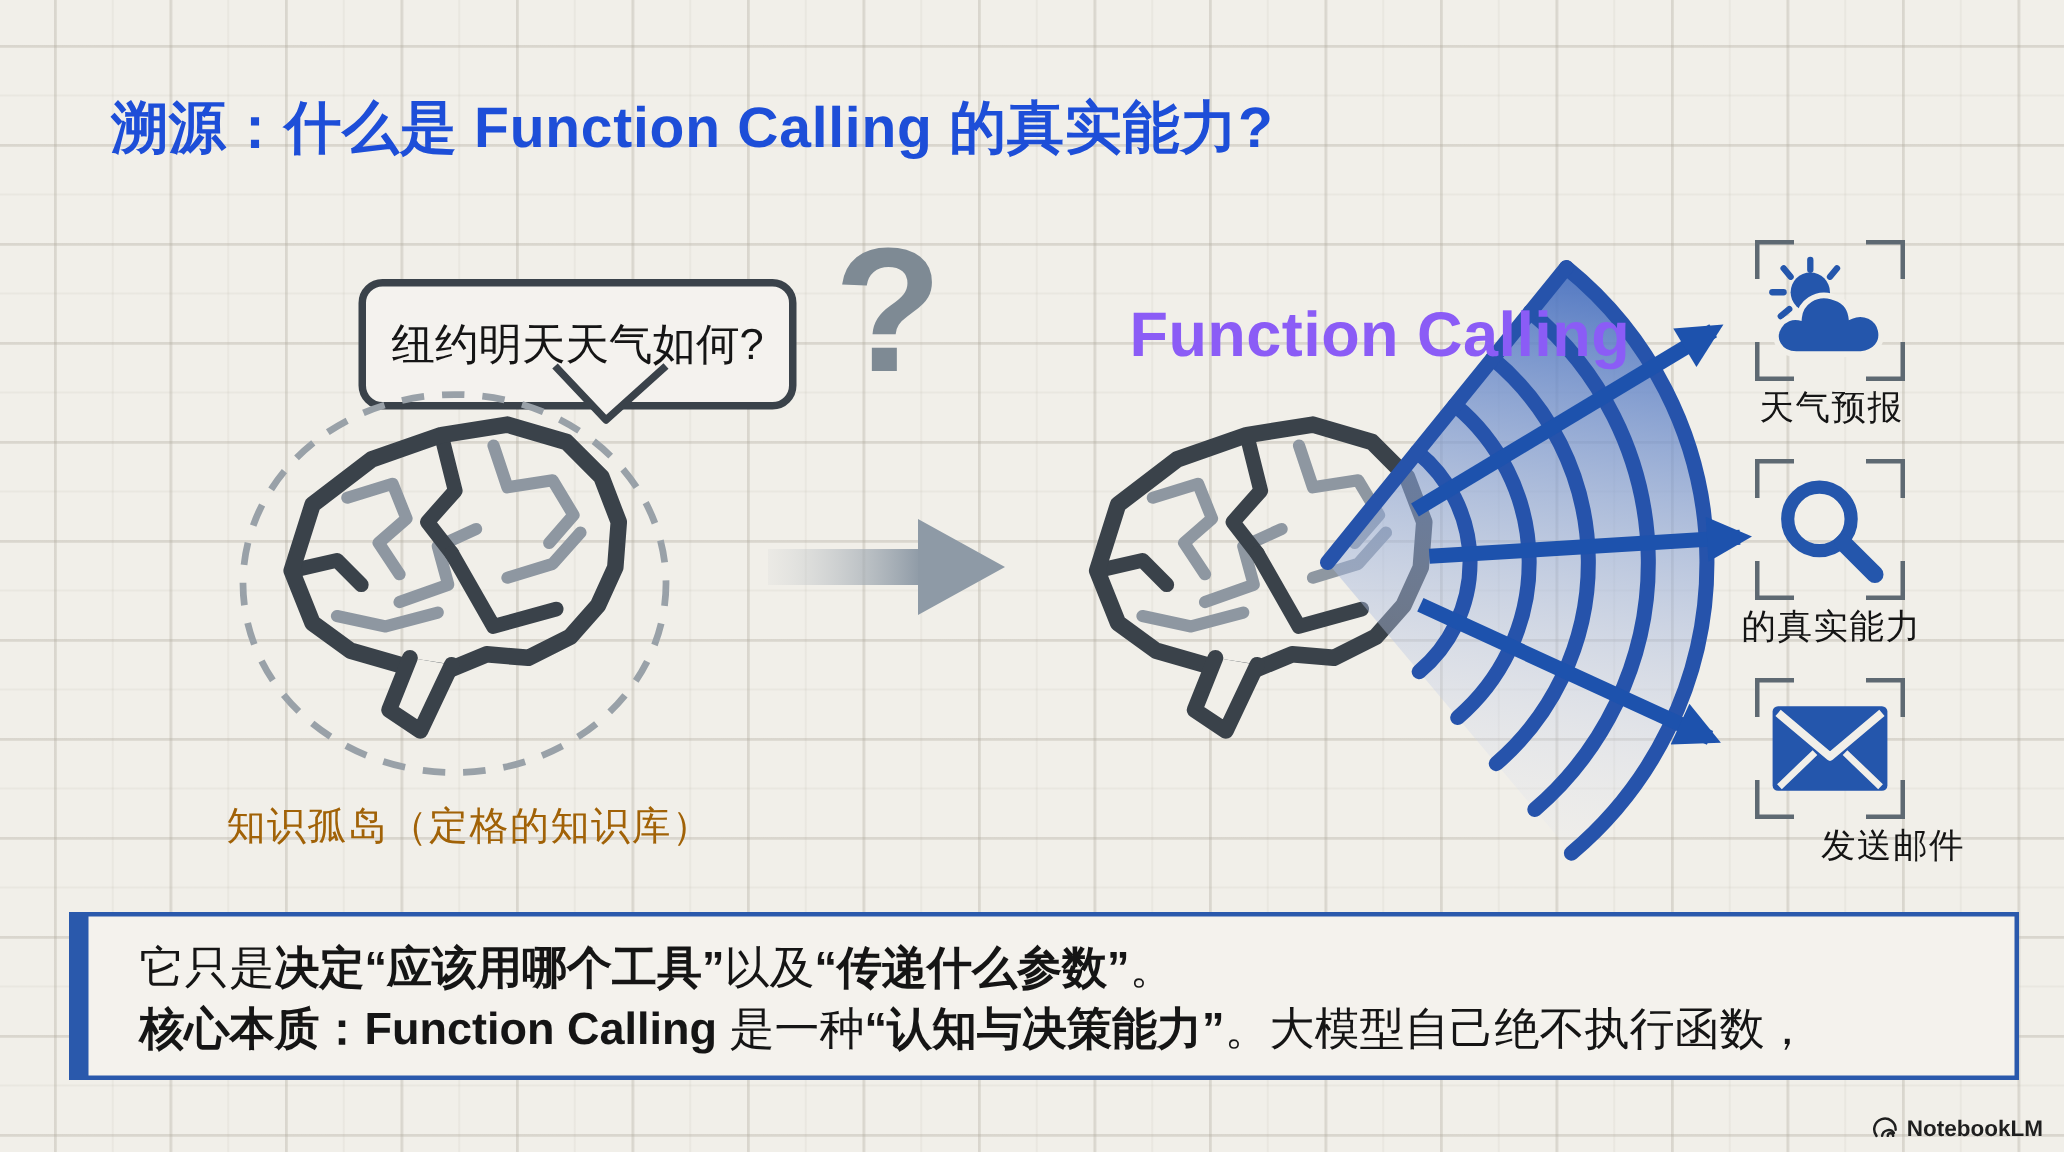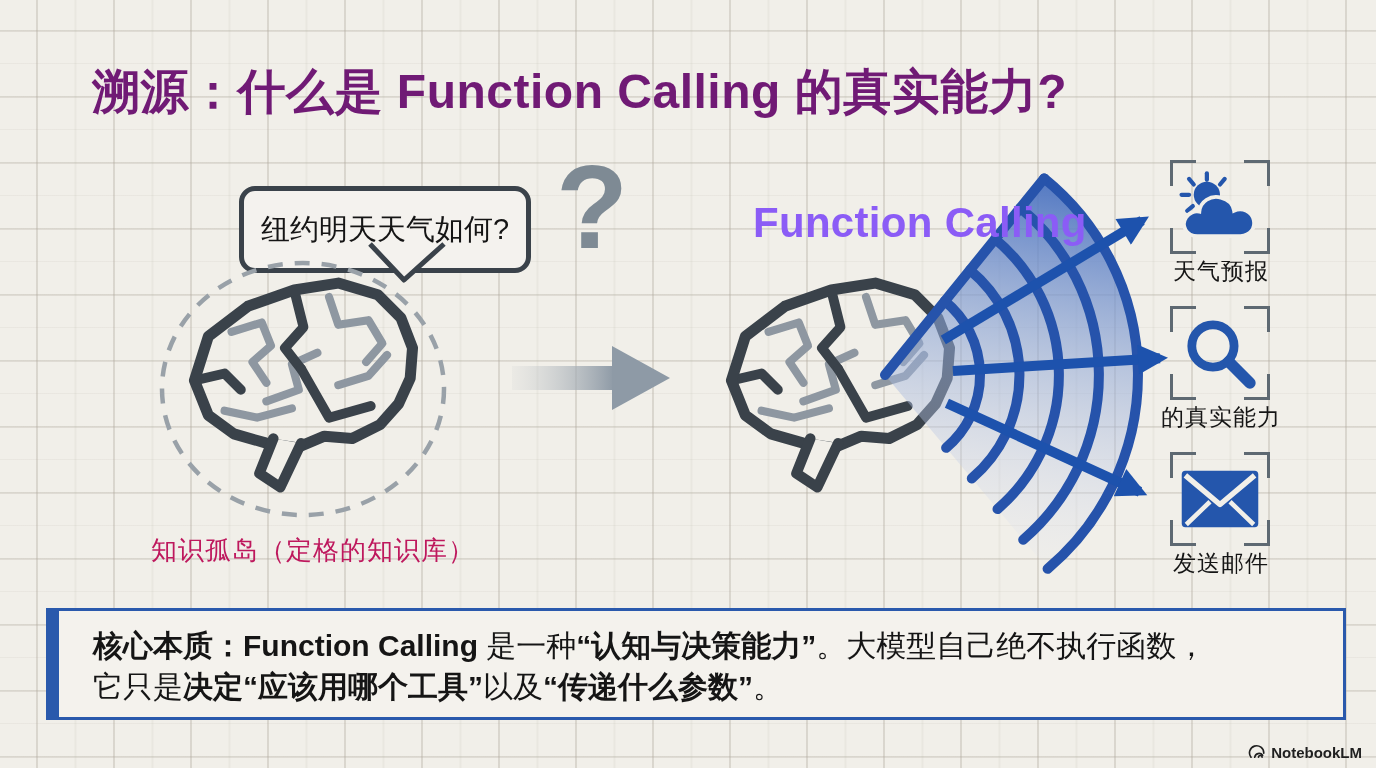--- a/index.html
+++ b/index.html
@@ -14,36 +14,36 @@
     background-image:
       linear-gradient(to right, rgba(176,170,158,0.28) 2px, transparent 2px),
       linear-gradient(to bottom, rgba(176,170,158,0.28) 2px, transparent 2px),
       linear-gradient(to right, rgba(182,176,164,0.13) 1.5px, transparent 1.5px),
       linear-gradient(to bottom, rgba(182,176,164,0.13) 1.5px, transparent 1.5px);
     background-size:77px 66px,77px 66px,38.5px 33px,38.5px 33px;
     background-position:36px 30px;
   }
   .abs{position:absolute;}
   .title{
-    left:92px;top:60px;width:1200px;
-    font-size:48px;font-weight:800;letter-spacing:.5px;color:#701a75;
+    left:74px;top:60px;width:1200px;
+    font-size:38px;font-weight:800;letter-spacing:.5px;color:#1d4ed8;
   }
   
   .bubble{
     left:239px;top:162px;width:282px;height:77px;
     background:#f4f2ee;border:5px solid #3a424a;border-radius:16px;
     display:flex;align-items:center;justify-content:center;
     font-size:29px;font-weight:500;margin-top:24px;
   }
   .bubble-tail{left:352px;top:240px;}
   .qmark{
     left:556px;top:148px;font-size:118px;font-weight:800;color:#7e8a94;line-height:1;
   }
   .caption-left{
-    left:151px;top:533px;font-size:26px;font-weight:500;color:#be185d;letter-spacing:1px;
+    left:151px;top:533px;font-size:26px;font-weight:500;color:#a16207;letter-spacing:1px;
   }
   .fc-label{
     left:753px;top:199px;font-size:42px;font-weight:700;color:#8b5cf6;letter-spacing:.3px;z-index:6;
   }
   .brain-svg{width:290px;height:244px;}
   .brain-left{left:155px;top:262px;z-index:2;}
   .brain-right{left:692px;top:262px;z-index:2;}
   .dashed-circle{left:157px;top:258px;z-index:1;}
   .mid-arrow{left:512px;top:336px;z-index:1;}
   .fan{left:690px;top:135px;z-index:4;overflow:visible;}
@@ -55,21 +55,21 @@
   .c-bl{left:0;bottom:0;border-left-width:3.5px;border-bottom-width:3.5px;}
   .c-br{right:0;bottom:0;border-right-width:3.5px;border-bottom-width:3.5px;}
   .frame-weather{left:1170px;top:160px;}
   .frame-search{left:1170px;top:306px;}
   .frame-mail{left:1170px;top:452px;}
   .tool-label{
     width:160px;text-align:center;font-size:23px;font-weight:500;color:#151515;letter-spacing:1px;
   }
   .tl-weather{left:1141px;top:256px;}
   .tl-search{left:1141px;top:402px;}
-  .tl-mail{left:1141px;top:548px;}
+  .tl-mail{left:1182px;top:548px;}
   
   .callout{
     left:46px;top:608px;width:1240px;height:78px;
     background:#f4f2ed;
     border:3px solid #2a59ac;border-left:13px solid #2a59ac;
     padding:14px 10px 14px 34px;
     font-size:30px;line-height:41px;z-index:5;
   }
   .callout .line{display:block;white-space:nowrap;}
   .seg-b{font-weight:800;}
@@ -219,22 +219,22 @@
   <span class="corner c-br"></span>
   <svg width="82" height="62" viewBox="0 0 90 68">
     <rect x="3" y="3" width="84" height="62" rx="4" fill="#2456ac"></rect>
     <path d="M7,8 L45,40 L83,8" fill="none" stroke="#f1efe9" stroke-width="6" stroke-linejoin="round"></path>
     <path d="M8,62 L34,37 M82,62 L56,37" fill="none" stroke="#f1efe9" stroke-width="5"></path>
   </svg>
 </div>
 <div class="abs tool-label tl-mail">发送邮件</div>
 
 <div class="abs callout">
+  <span class="line"><span class="seg-r">它只是</span><span class="seg-b">决定</span><span class="seg-b">“应该用哪个工具”</span><span class="seg-r">以及</span><span class="seg-b">“传递什么参数”</span><span class="seg-r">。</span></span>
   <span class="line"><span class="seg-b">核心本质：Function Calling </span><span class="seg-r">是一种</span><span class="seg-b">“认知与决策能力”</span><span class="seg-r">。大模型自己绝不执行函数，</span></span>
-  <span class="line"><span class="seg-r">它只是</span><span class="seg-b">决定</span><span class="seg-b">“应该用哪个工具”</span><span class="seg-r">以及</span><span class="seg-b">“传递什么参数”</span><span class="seg-r">。</span></span>
 </div>
 
 <div class="abs footer">
   <svg width="18" height="18" viewBox="0 0 24 24">
     <g fill="none" stroke="#1f1f1f" stroke-width="2.2" stroke-linecap="round">
       <path d="M4,19 A9.5,9.5 0 1 1 21,13.5"></path>
       <path d="M9,19 A5.8,5.8 0 0 1 19.5,16.4"></path>
       <path d="M14,19 a2.4,2.4 0 0 1 4.8,0"></path>
     </g>
   </svg>

